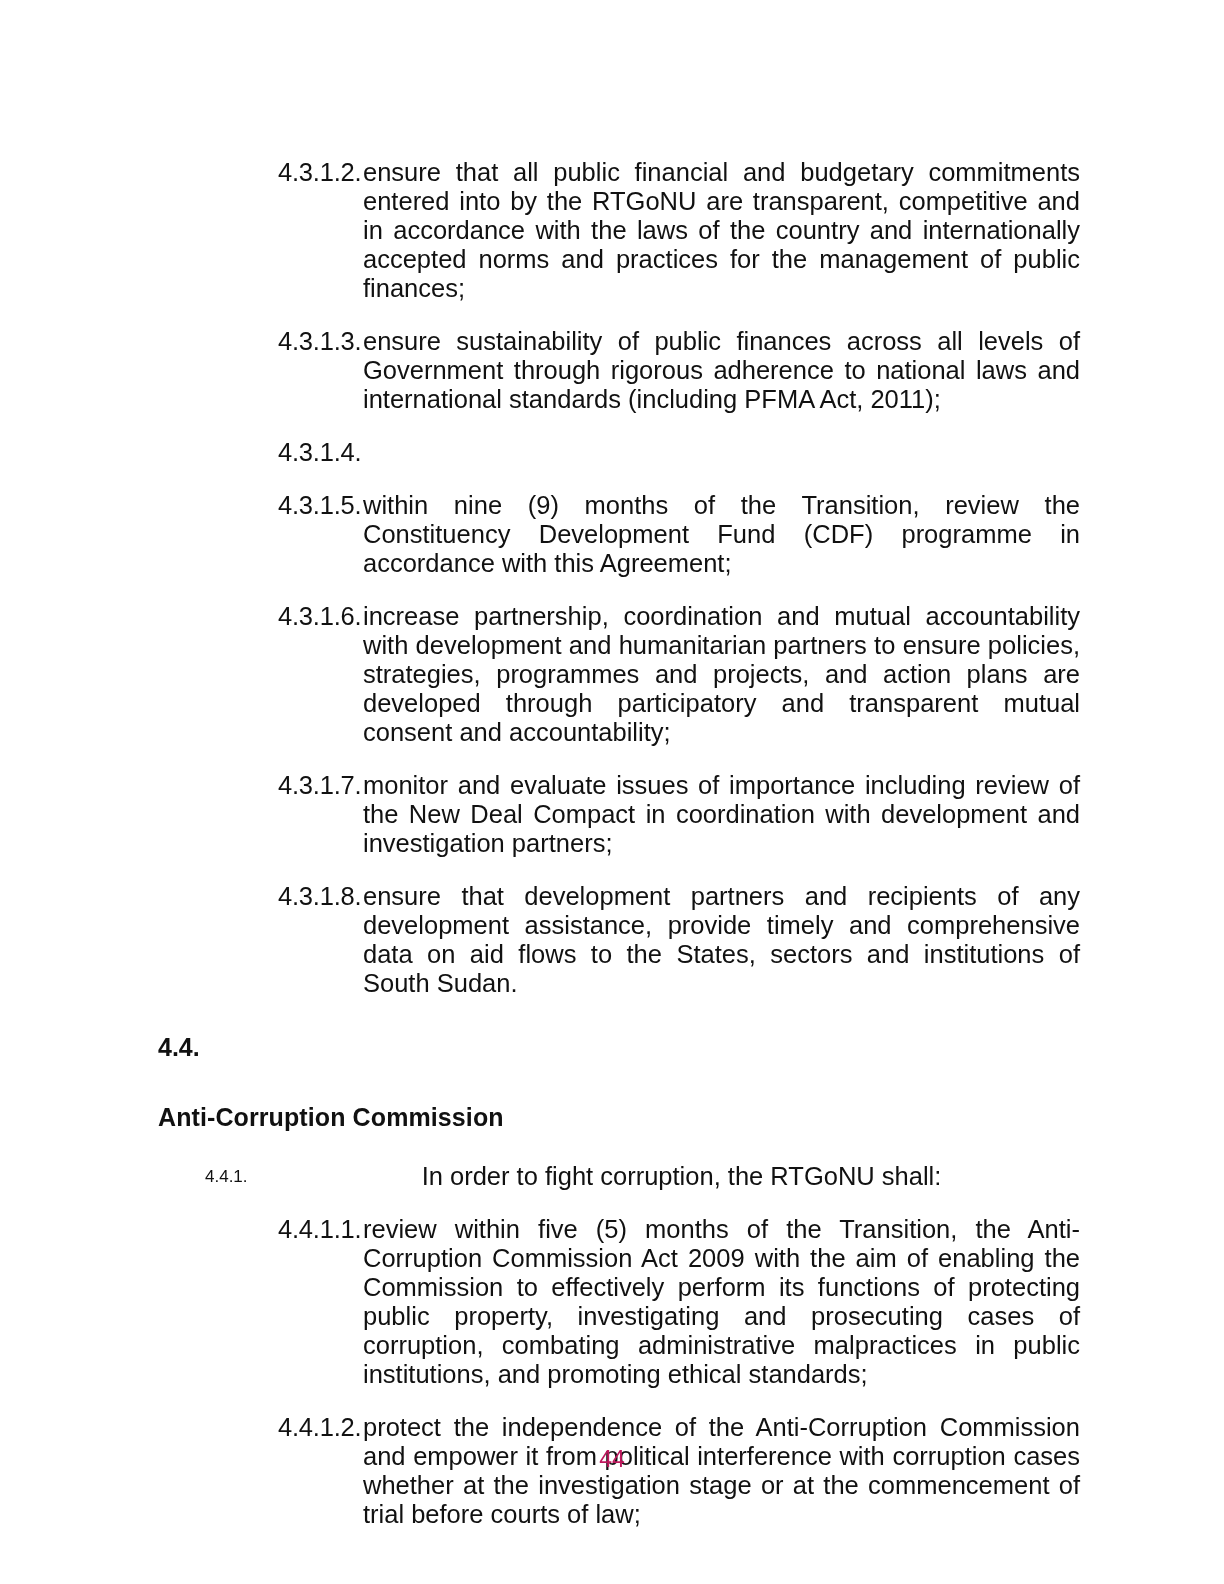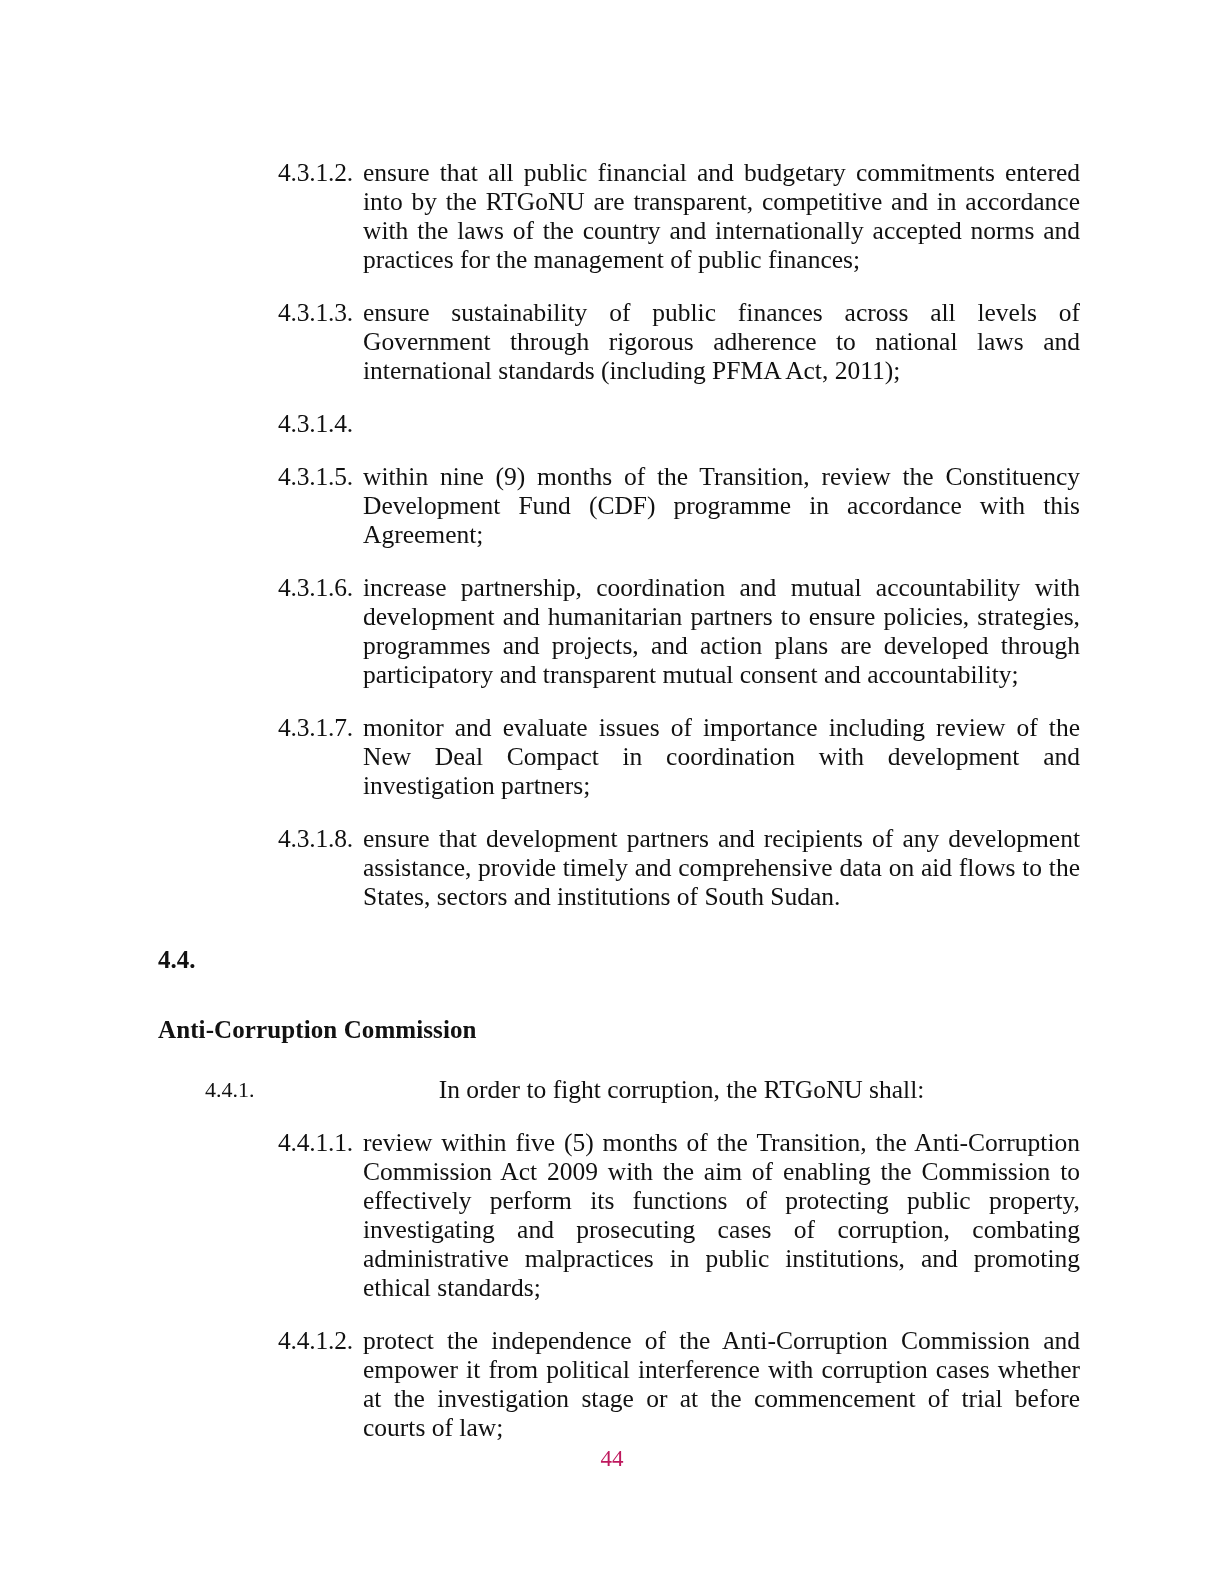--- a/index.html
+++ b/index.html
@@ -6,21 +6,21 @@
     margin: 0;
     padding: 0;
     background: #ffffff;
   }
   .page {
     position: relative;
     width: 1224px;
     height: 1584px;
     background: #ffffff;
     overflow: hidden;
-    font-family: Liberation Serif, serif;
+    font-family: Liberation Sans, sans-serif;
     color: #111111;
   }
 
   
   .content {
     position: absolute;
     left: 158px;
     top: 158px;
     width: 922px;
   }
@@ -52,21 +52,21 @@
     hyphens: none;
   }
 
   
   .clause.lvl3 {
     margin-left: 47px;
   }
   .clause.lvl3 .num {
     width: 78px;
     flex: 0 0 78px;
-    font-size: 22px;
+    font-size: 17px;
     line-height: 29px;
   }
   .clause.lvl3 .body {
     flex: 1 1 auto;
     font-size: 25.5px;
     line-height: 29px;
     text-align: center;
   }
 
   

